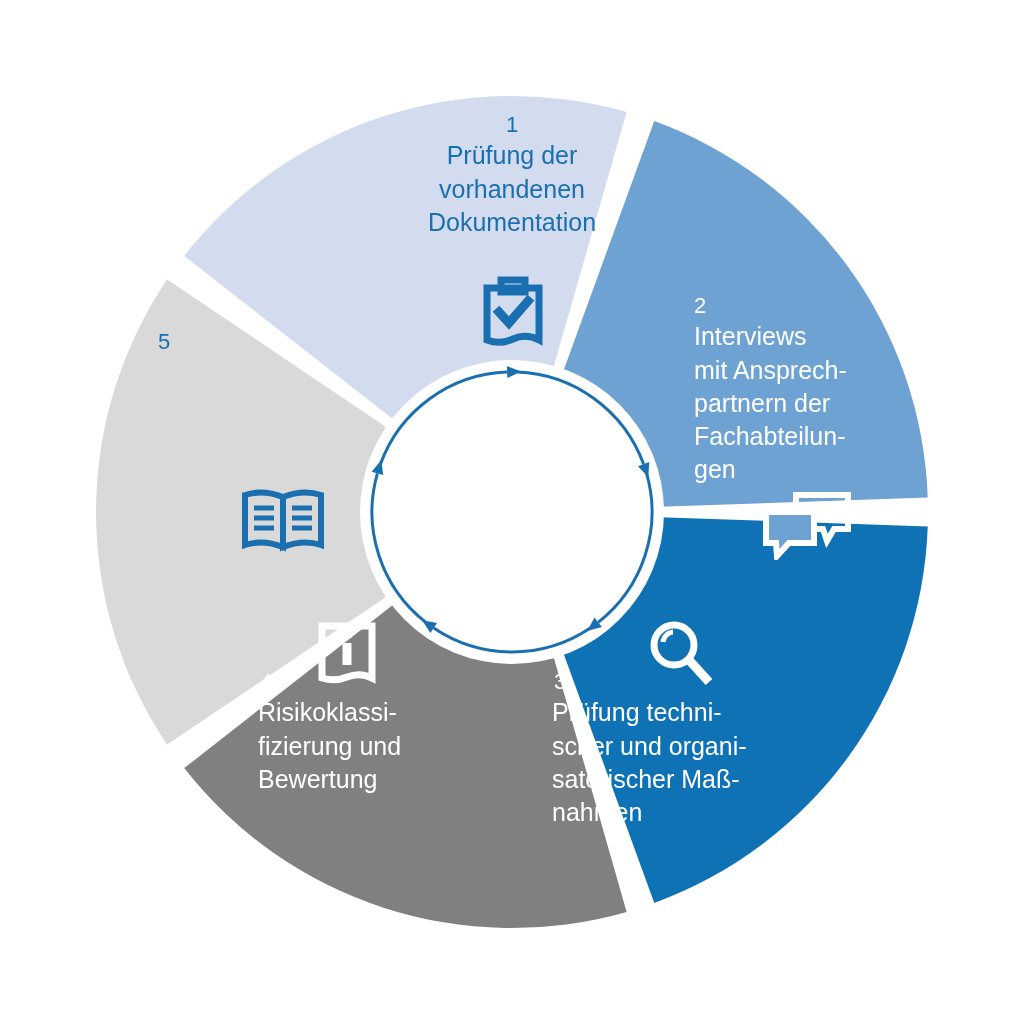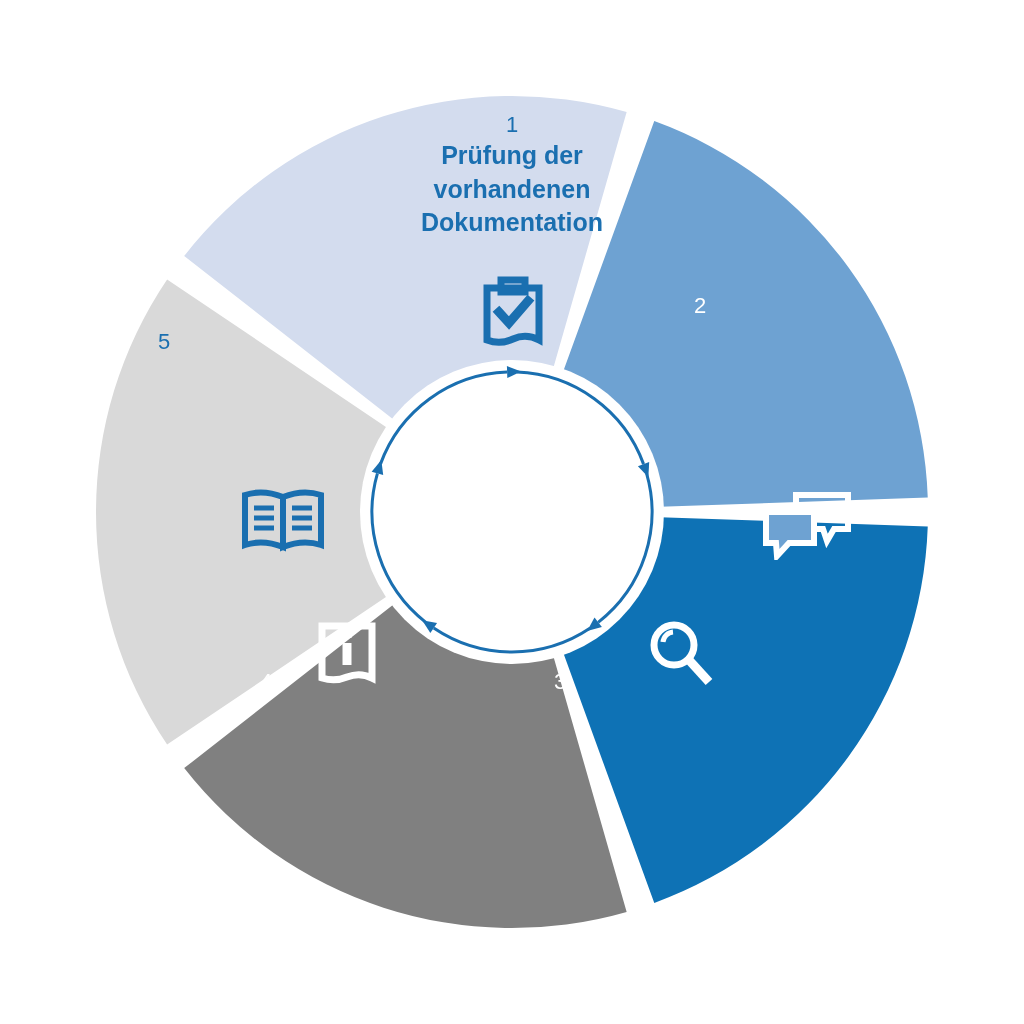--- a/index.html
+++ b/index.html
@@ -2,21 +2,21 @@
 <html><head>
 <meta charset="utf-8">
 <style>
   html,body{margin:0;padding:0;background:#ffffff;}
   body{width:1024px;height:1024px;overflow:hidden;
        font-family:"Liberation Sans","DejaVu Sans",sans-serif;}
   #stage{position:relative;width:1024px;height:1024px;background:#fff;}
   #wheel{position:absolute;left:0;top:0;width:1024px;height:1024px;}
   .seg-text{position:absolute;line-height:1.33;}
   .seg-text .num{display:block;font-size:22px;font-weight:400;}
-  .seg-text .lbl{display:block;font-size:25px;font-weight:700;white-space:pre-line;}
+  .seg-text .lbl{display:block;font-size:25px;font-weight:400;white-space:pre-line;}
   .t1{left:378px;top:110px;width:268px;text-align:center;color:#1a6fb0;}
   .t2{left:694px;top:291px;width:230px;text-align:left;color:#ffffff;}
   .t3{left:552px;top:667px;width:260px;text-align:left;color:#ffffff;}
   .t4{left:258px;top:667px;width:240px;text-align:left;color:#ffffff;}
   .t5{left:158px;top:327px;width:240px;text-align:left;color:#1a6fb0;}
   .t4 .num,.t3 .num{margin-left:2px;}
   .icon{position:absolute;}
   .i1{left:477px;top:276px;}
   .i2{left:762px;top:492px;}
   .i3{left:646px;top:618px;}
@@ -58,28 +58,40 @@
 
   <div class="seg-text t1">
     <span class="num">1</span>
     <span class="lbl">Prüfung der
 vorhandenen
 Dokumentation</span>
   </div>
 
   <div class="seg-text t2">
     <span class="num">2</span>
+    <span class="lbl">Interviews
+mit Ansprech-
+partnern der
+Fachabteilun-
+gen</span>
   </div>
 
   <div class="seg-text t3">
     <span class="num">3</span>
+    <span class="lbl">Prüfung techni-
+scher und organi-
+satorischer Maß-
+nahmen</span>
   </div>
 
   <div class="seg-text t4">
     <span class="num">4</span>
+    <span class="lbl">Risikoklassi-
+fizierung und
+Bewertung</span>
   </div>
 
   <div class="seg-text t5">
     <span class="num">5</span>
   </div>
 
   <div class="icon i1">
     <svg width="72" height="78" viewBox="0 0 72 78">
       <g fill="none" stroke="#1a6fb0" stroke-width="7">
         <path d="M10 12 h52 v52 q-13 -7 -26 -1 q-13 6 -26 1 z"></path>

